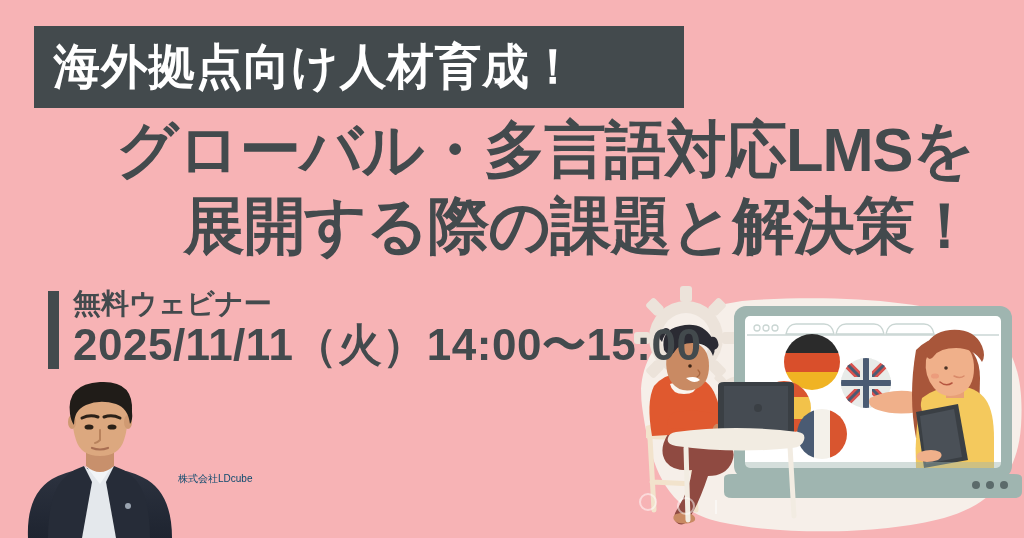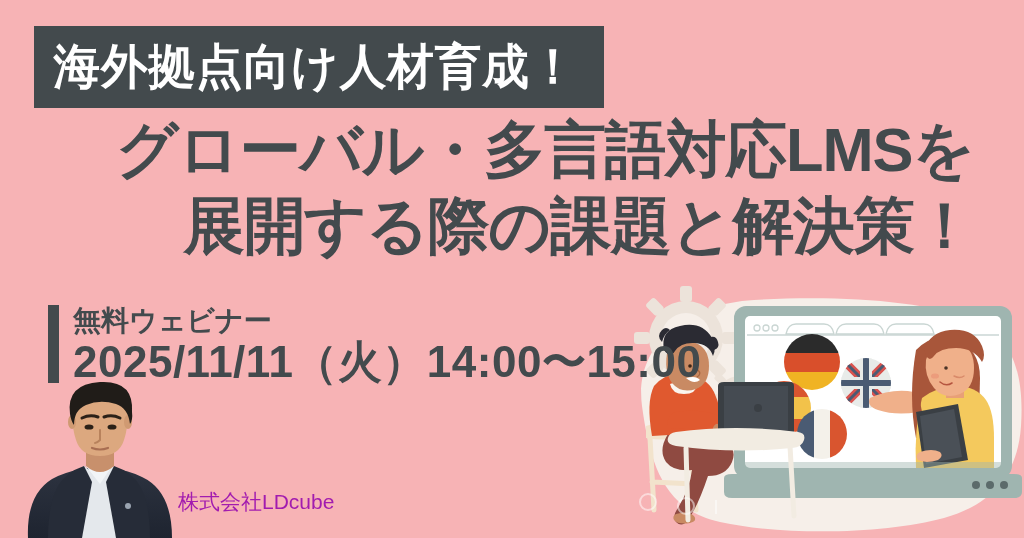--- a/index.html
+++ b/index.html
@@ -14,21 +14,21 @@
     overflow: hidden;
     background: #f7b3b5;
     font-family: "Liberation Sans", "DejaVu Sans", sans-serif;
   }
 
   
   .eyebrow-band {
     position: absolute;
     left: 34px;
     top: 26px;
-    width: 570px;
+    width: 650px;
     height: 82px;
     background: #434a4d;
     display: flex;
     align-items: center;
     justify-content: flex-start;
   }
   .eyebrow-text {
     color: #ffffff;
     font-size: 48px;
     font-weight: 700;
@@ -56,23 +56,23 @@
     letter-spacing: -1px;
     white-space: nowrap;
     transform: scaleX(0.99);
     transform-origin: left center;
   }
 
   
   .date-block {
     position: absolute;
     left: 32px;
-    top: 305px;
+    top: 288px;
     display: flex;
-    align-items: flex-start;
+    align-items: flex-end;
     padding-left: 16px;
   }
   .date-accent-bar {
     width: 11px;
     background: #434a4d;
     flex: 0 0 auto;
     margin-right: 14px;
     height: 78px;
   }
   .date-texts {
@@ -94,25 +94,24 @@
     line-height: 1.12;
     letter-spacing: 0.5px;
     white-space: nowrap;
   }
 
   
   .speaker-credits {
     position: absolute;
     left: 178px;
     top: 472px;
-    color: #a21caf;
-    font-size: 21px;
+    color: #0c4a6e;
+    font-size: 10px;
     line-height: 1.42;
     white-space: nowrap;
-    margin-top: 15px;
   }
 
   
   .speaker-photo {
     position: absolute;
     left: 18px;
     bottom: 0;
     width: 165px;
     height: 160px;
   }

